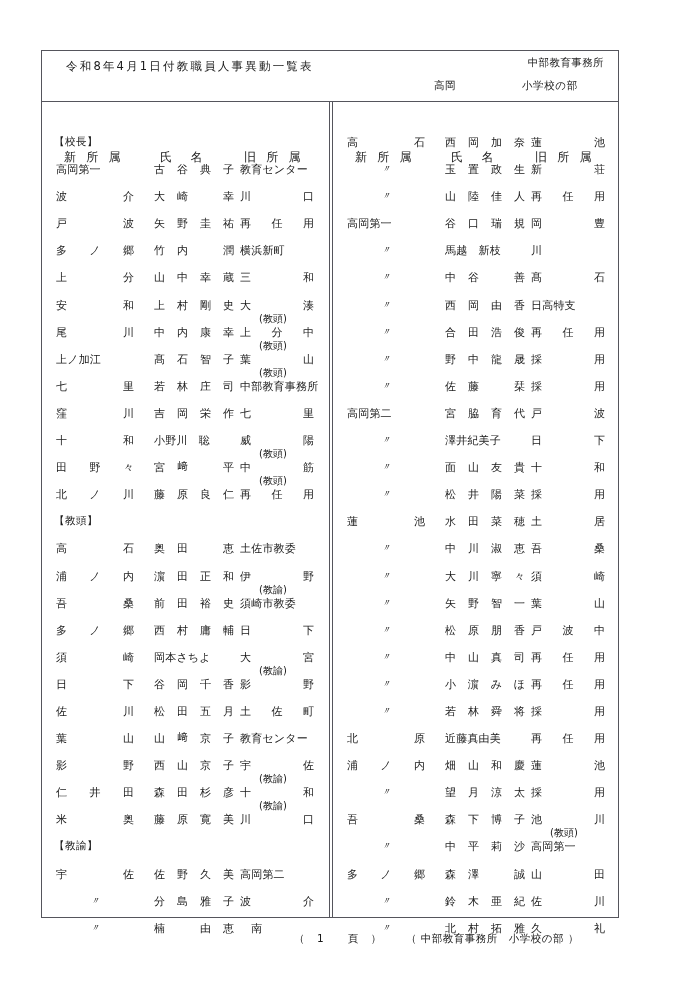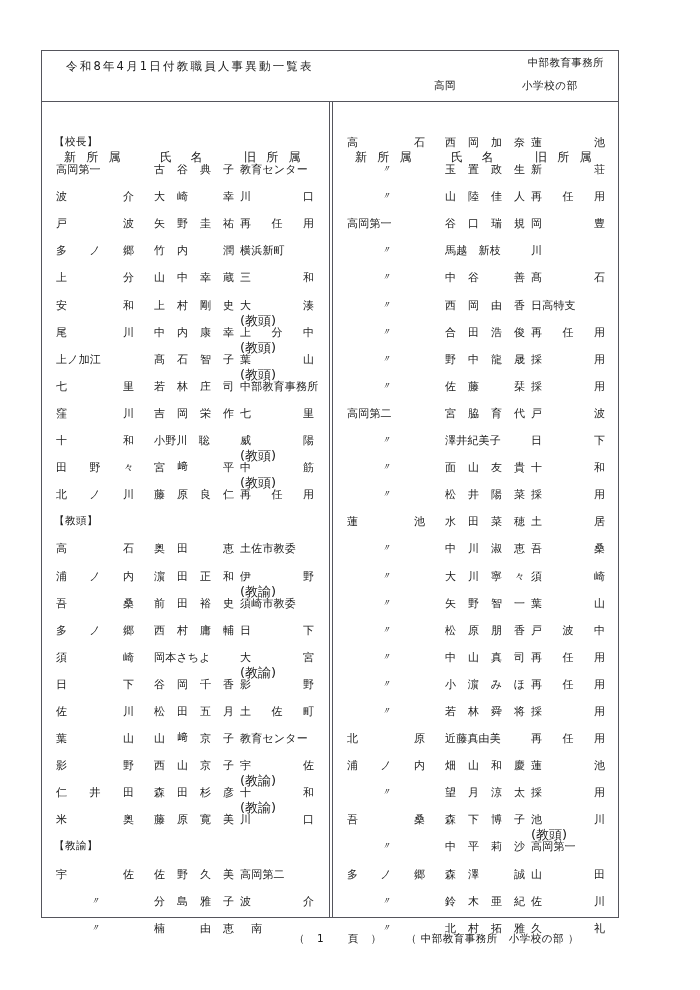--- a/index.html
+++ b/index.html
@@ -159,23 +159,23 @@
   .group {
     position: absolute;
     left: 12px;
     top: 5px;
     font-size: 10.5px;
     letter-spacing: 0.5px;
   }
   
   .annot {
     position: absolute;
-    left: 0;
+    left: 19px;
     top: 14px;
-    font-size: 13px;
+    font-size: 10px;
     letter-spacing: 0;
     white-space: nowrap;
     color: #1a1a1a;
   }
   .c-old { overflow: visible; }
 
   
   .footer {
     position: absolute;
     left: 31px;

